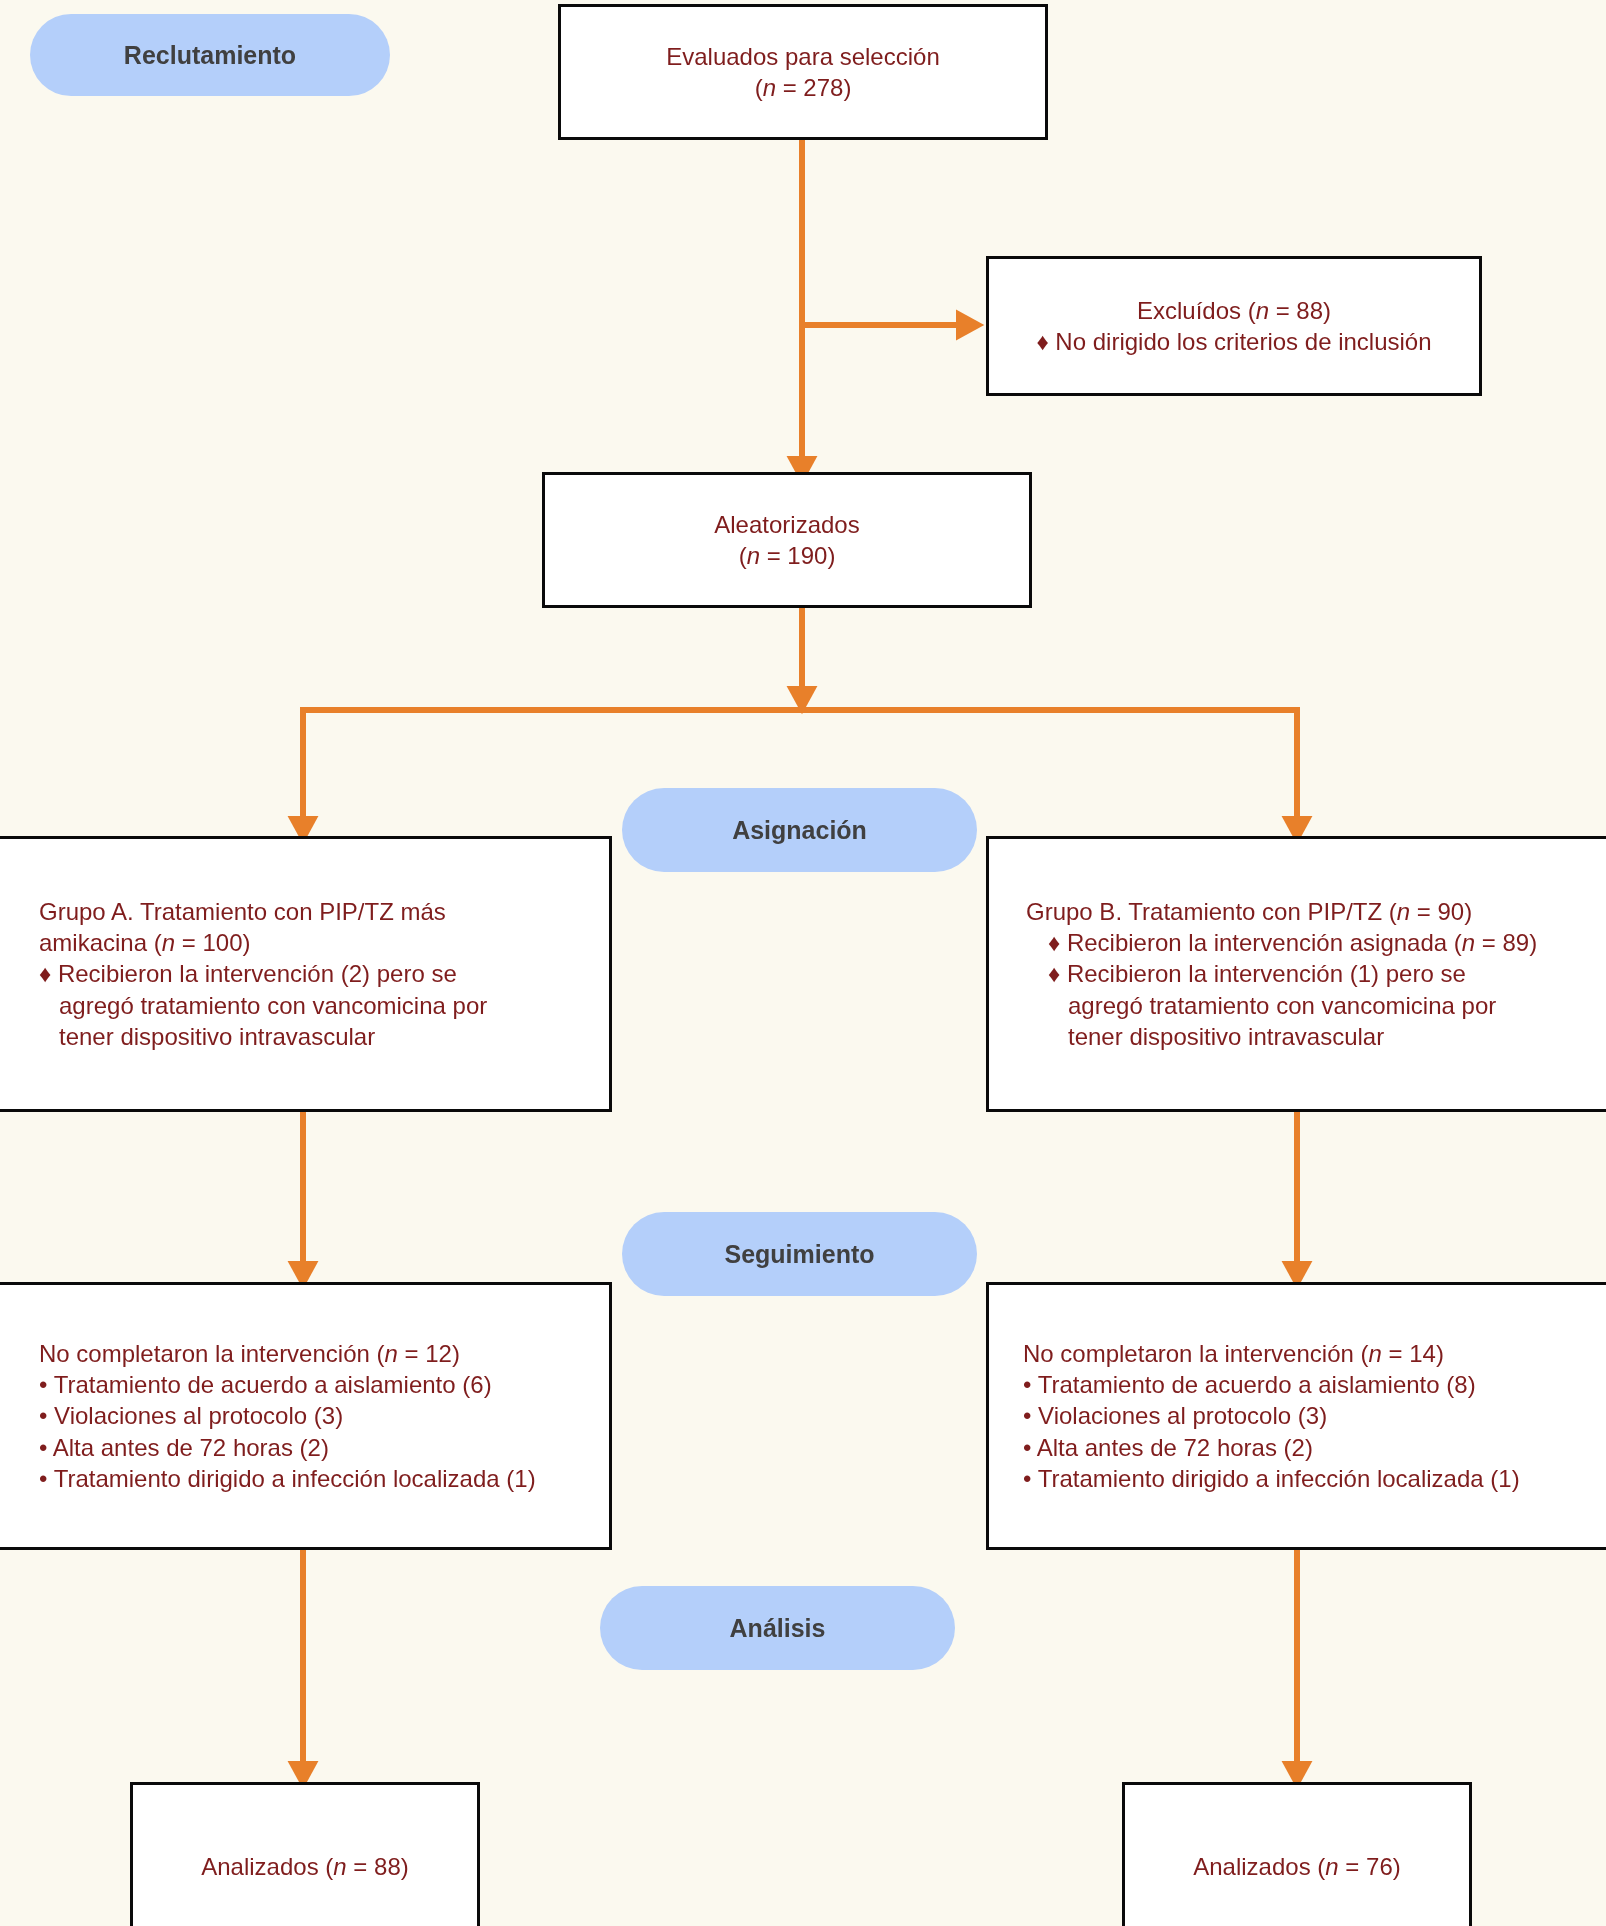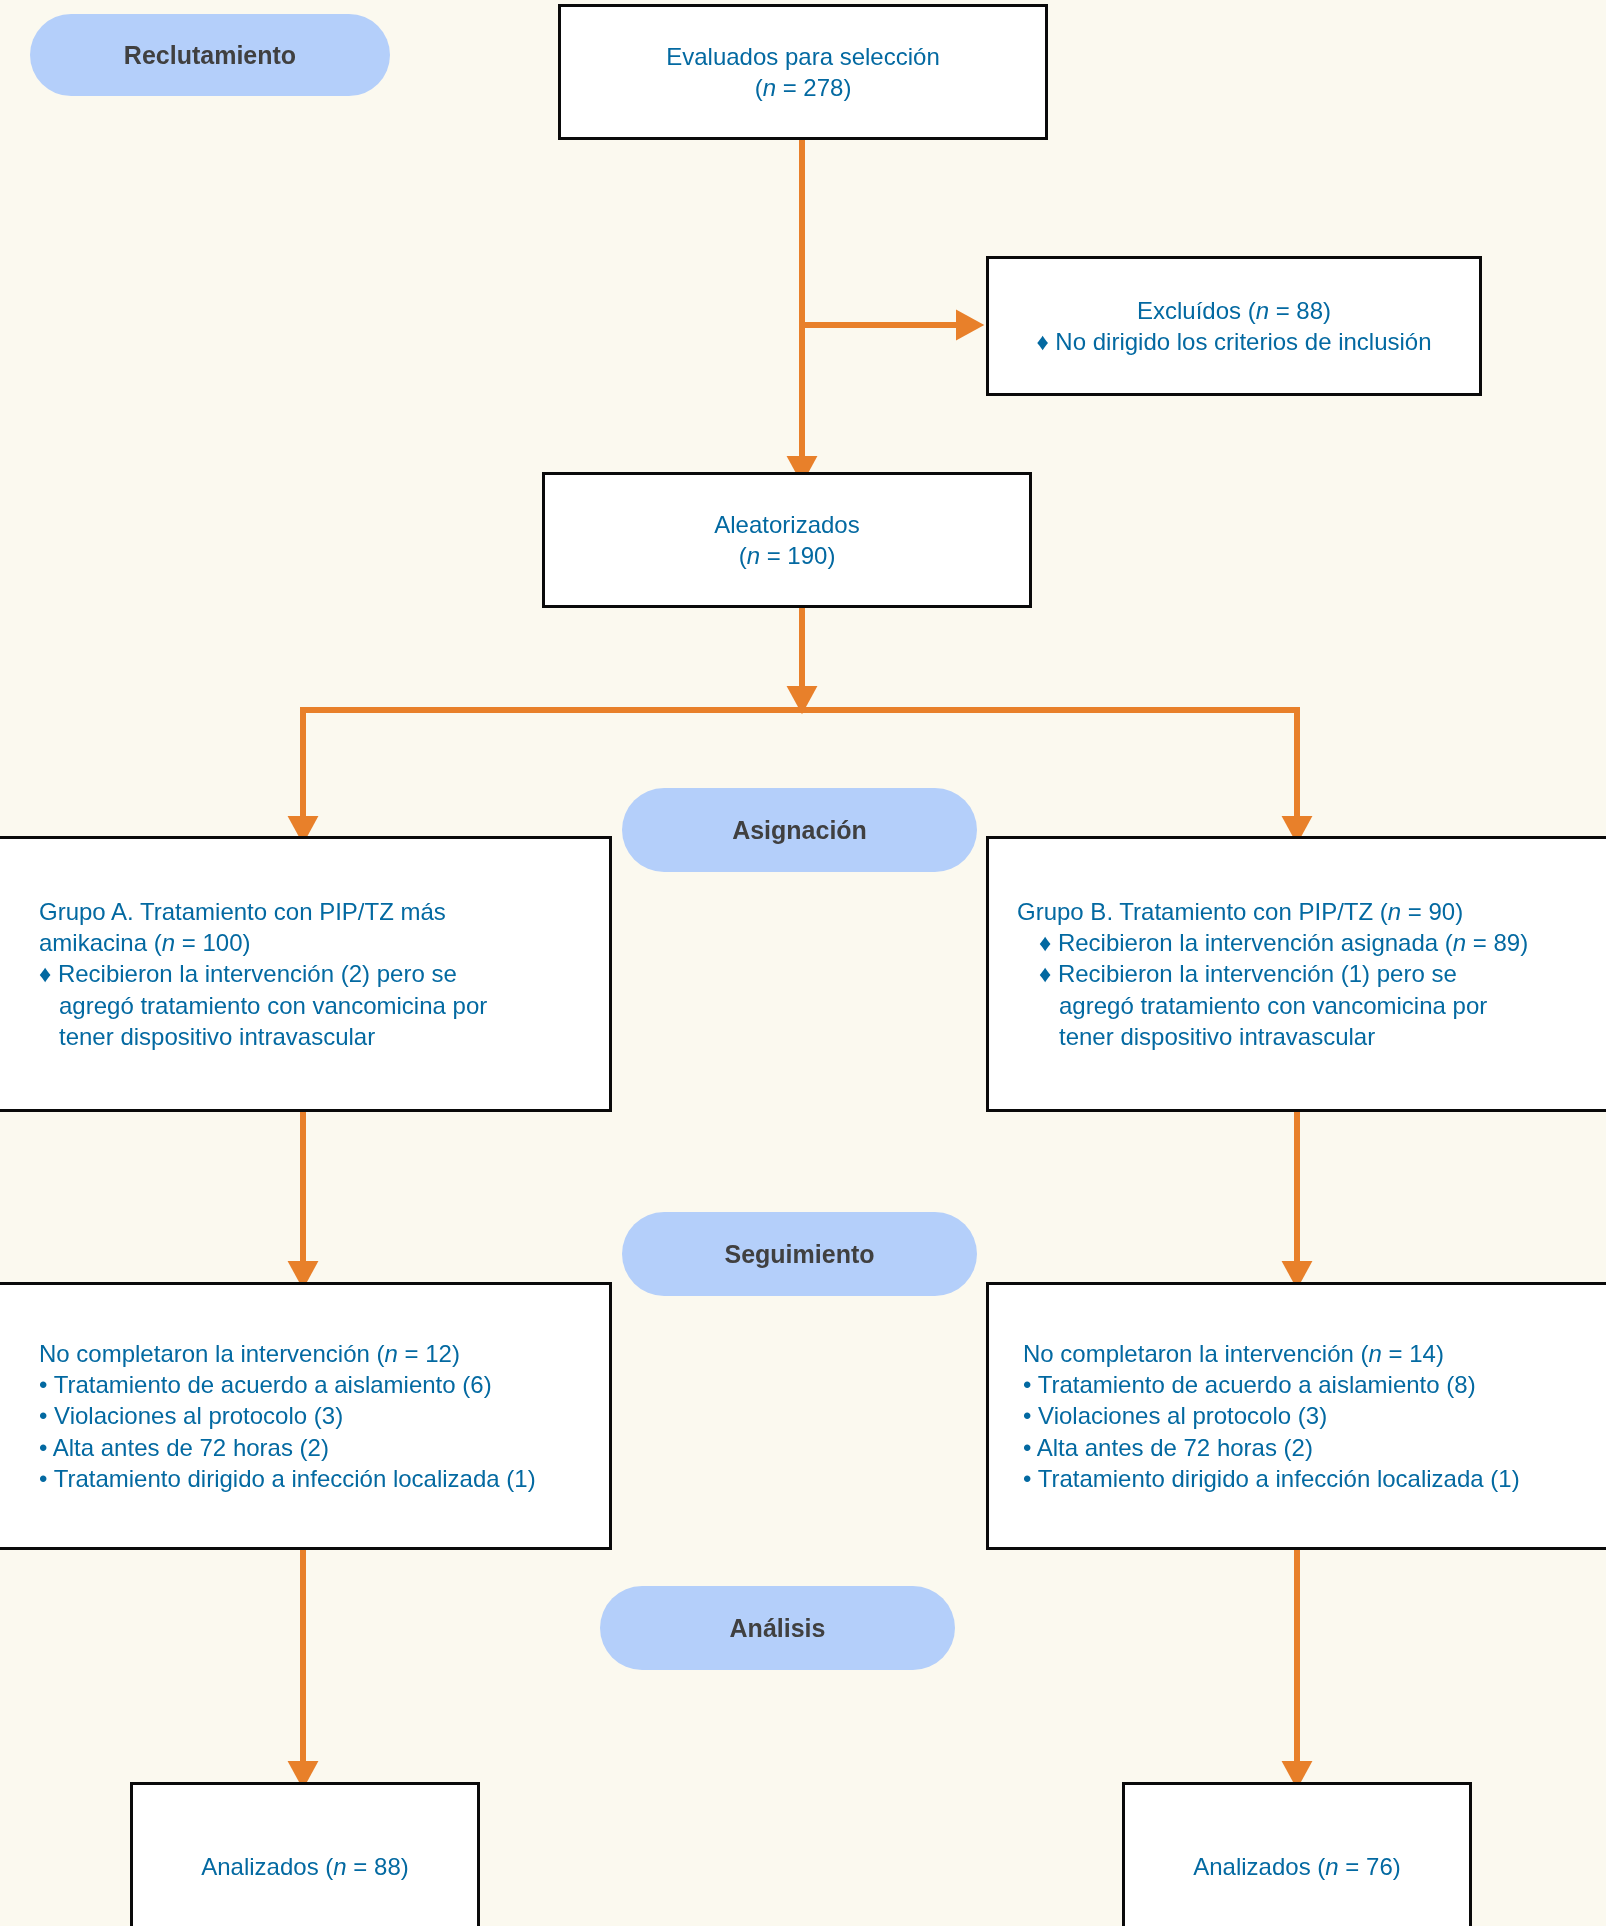--- a/index.html
+++ b/index.html
@@ -17,21 +17,21 @@
     background: #fbf9ef;
     overflow: hidden;
   }
   .box {
     position: absolute;
     background: #ffffff;
     border: 3px solid #0a0a0a;
     box-sizing: border-box;
     font-size: 24px;
     line-height: 1.30;
-    color: #0369a1;
+    color: #7f1d1d;
   }
   .box-inner {
     padding: 0 14px;
     width: 100%;
     box-sizing: border-box;
   }
   .box.center {
     display: flex;
     align-items: center;
     justify-content: center;
@@ -149,21 +149,21 @@
     <div class="box-inner" style="padding-left:40px;">
       <div>Grupo A. Tratamiento con PIP/TZ más</div>
       <div><span>amikacina (</span><span class="ital">n</span><span> = 100)</span></div>
       <div class="li">♦ Recibieron la intervención (2) pero se</div>
       <div class="li-ind">   agregó tratamiento con vancomicina por</div>
       <div class="li-ind">   tener dispositivo intravascular</div>
     </div>
   </div>
 
   <div class="box left" style="left:986px; top:836px; width:624px; height:276px;">
-    <div class="box-inner" style="padding-left:28px;">
+    <div class="box-inner" style="padding-left:37px;">
       <div><span>Grupo B. Tratamiento con PIP/TZ (</span><span class="ital">n</span><span> = 90)</span></div>
       <div class="li" style="padding-left:22px;"><span>♦ Recibieron la intervención asignada (</span><span class="ital">n</span><span> = 89)</span></div>
       <div class="li" style="padding-left:22px;">♦ Recibieron la intervención (1) pero se</div>
       <div class="li-ind" style="padding-left:22px;">   agregó tratamiento con vancomicina por</div>
       <div class="li-ind" style="padding-left:22px;">   tener dispositivo intravascular</div>
     </div>
   </div>
 
   <div class="box left" style="left:-4px; top:1282px; width:616px; height:268px;">
     <div class="box-inner" style="padding-left:40px;">

